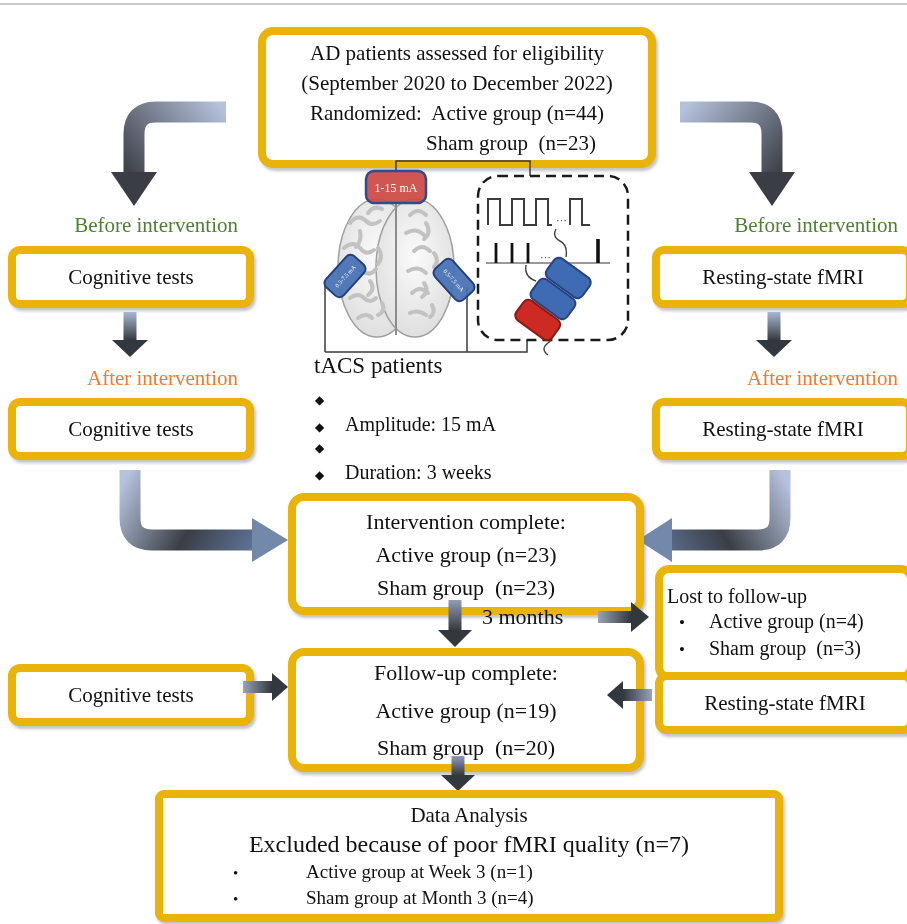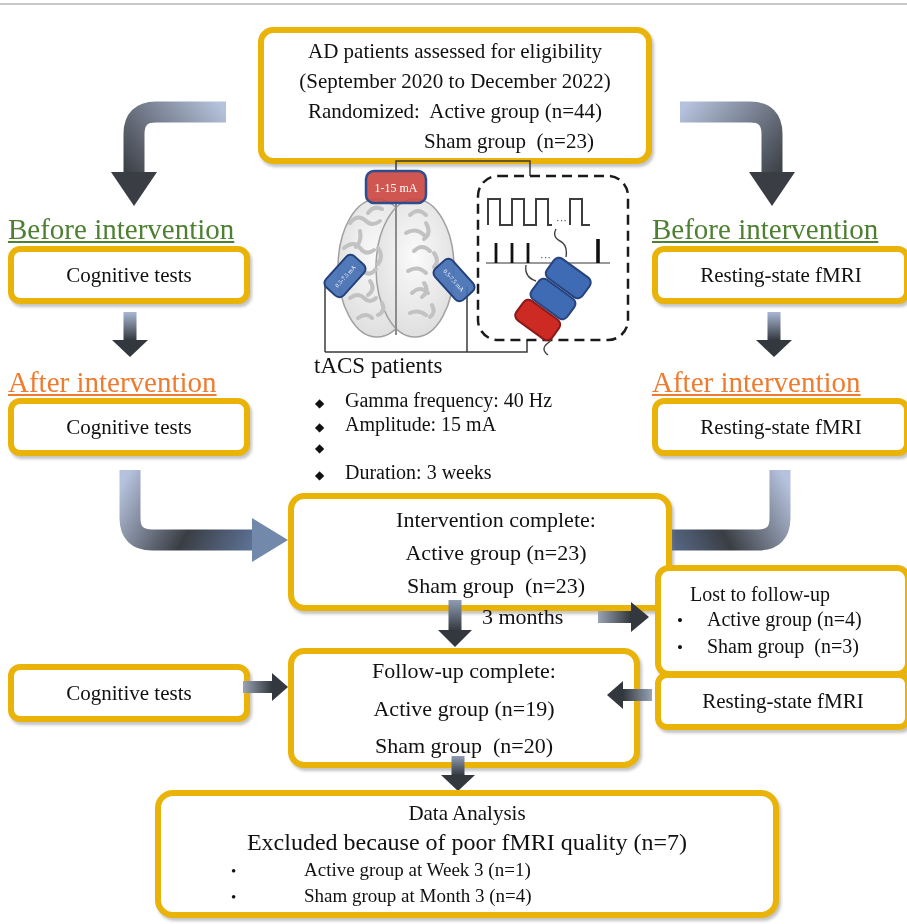--- a/index.html
+++ b/index.html
@@ -1,34 +1,34 @@
 <!DOCTYPE html>
 <html><head>
 <meta charset="utf-8">
 <style>
   html,body{margin:0;padding:0;background:#fff;}
   #fig{position:relative;width:907px;height:924px;background:#fff;overflow:hidden;
        font-family:"Liberation Serif","DejaVu Serif",serif;color:#111;}
   .t{white-space:pre-wrap;}
   .topline{position:absolute;left:0;top:3px;width:907px;height:2px;background:#c9c9c9;}
-  .flowbox{position:absolute;background:#fff;border:6px solid #eab308;border-radius:12px;
+  .flowbox{position:absolute;background:#fff;border:8px solid #eab308;border-radius:12px;
            box-shadow:2px 3px 3px rgba(125,125,125,.45);
            display:flex;align-items:center;justify-content:center;font-size:21px;line-height:1.25;}
   .stack{flex-direction:column;}
-  .lbl{position:absolute;text-align:left;font-size:29px;text-decoration:underline;}
+  .lbl{position:absolute;text-align:right;font-size:21px;}
   .green{color:#4e8032;}
   .orange{color:#ed7c31;}
   .abs{position:absolute;}
   .topbox-line{width:100%;text-align:center;line-height:30px;}
   .topbox-line.l4{text-align:left;padding-left:160px;box-sizing:border-box;}
   .ctr-line{line-height:33px;font-size:22px;text-align:center;}
   .bullet-row{display:flex;align-items:baseline;height:24px;}
   .bullet-row .mk{width:30px;font-size:12px;line-height:24px;}
   .bullet-row .tx{font-size:20px;line-height:24px;}
-  .lost-title{font-size:20px;line-height:26px;padding-left:29px;}
+  .lost-title{font-size:20px;line-height:26px;padding-left:4px;}
   .lost-row{display:flex;align-items:baseline;height:27px;padding-left:16px;}
   .lost-row .mk{width:30px;font-size:17px;}
   .lost-row .tx{font-size:20px;}
   .an-title{width:100%;text-align:center;font-size:21px;line-height:28px;}
   .an-sub{width:100%;text-align:center;font-size:24px;line-height:31px;}
   .an-row{display:flex;align-items:baseline;height:26px;width:100%;padding-left:70px;box-sizing:border-box;}
   .an-row .mk{width:30px;font-size:15px;}
   .an-row .tx{font-size:19px;margin-left:43px;}
   .months{position:absolute;left:482px;top:604px;font-size:22px;}
   .tacs-title{position:absolute;left:314px;top:353px;font-size:23px;}
@@ -187,21 +187,20 @@
         <rect x="233" y="134" width="44" height="24" rx="6" fill="#3f6ab4" stroke="#27447e" stroke-width="2"></rect>
         <rect x="233" y="160" width="44" height="24" rx="6" fill="#cc2a22" stroke="#8b1a1a" stroke-width="2"></rect>
       </g>
     </g>
   </svg>
 
   <div class="tacs-title t">tACS patients</div>
   <div class="abs" style="left:315px;top:388px;">
     <div class="bullet-row">
       <span class="mk">◆</span>
-      <span class="tx t">Gamma frequency: 40 Hz</span>
     </div>
     <div class="bullet-row">
       <span class="mk">◆</span>
       <span class="tx t">Amplitude: 15 mA</span>
     </div>
     <div class="bullet-row">
       <span class="mk">◆</span>
     </div>
     <div class="bullet-row">
       <span class="mk">◆</span>
@@ -226,21 +225,21 @@
         <linearGradient id="gbr" gradientUnits="userSpaceOnUse" x1="168" y1="0" x2="40" y2="70">
       <stop offset="0" stop-color="#b5c2dc"></stop>
           <stop offset="0.55" stop-color="#3a3e44"></stop>
       <stop offset="1" stop-color="#5f7499"></stop>
         </linearGradient>
       </defs>
     <path d="M168,0 V48 Q168,70 146,70 H58" fill="none" stroke="url(#gbr)" stroke-width="21"></path>
     <polygon points="60,48 60,92 26,70" fill="#7289ac"></polygon>
   </svg>
 
-  <div class="flowbox stack" style="left:288px;top:493px;width:340px;height:106px;border-radius:16px;padding-left:32px;">
+  <div class="flowbox stack" style="left:288px;top:493px;width:340px;height:106px;border-radius:16px;">
     <div class="ctr-line t">Intervention complete:</div>
     <div class="ctr-line t">Active group (n=23)</div>
     <div class="ctr-line t">Sham group  (n=23)</div>
   </div>
 
   <svg class="abs" style="left:438px;top:600px;" width="34" height="48" viewBox="0 0 34 48">
     <defs>
         <linearGradient id="gv3" x1="0" y1="0" x2="0" y2="1">
       <stop offset="0" stop-color="#8f9cb4"></stop>
           <stop offset="1" stop-color="#363b41"></stop>
@@ -312,21 +311,21 @@
     <defs>
         <linearGradient id="gv4" x1="0" y1="0" x2="0" y2="1">
       <stop offset="0" stop-color="#8f9cb4"></stop>
           <stop offset="1" stop-color="#363b41"></stop>
         </linearGradient>
       </defs>
     <rect x="10.5" y="0" width="13" height="19" fill="url(#gv4)"></rect>
     <polygon points="0,19 34,19 17,35" fill="#33383e"></polygon>
   </svg>
 
-  <div class="flowbox stack" style="left:155px;top:790px;width:612px;height:116px;border-radius:18px;">
+  <div class="flowbox stack" style="left:155px;top:790px;width:612px;height:116px;border-radius:9px;">
     <div class="an-title t">Data Analysis</div>
     <div class="an-sub t">Excluded because of poor fMRI quality (n=7)</div>
     <div class="an-row">
       <span class="mk">•</span>
       <span class="tx t">Active group at Week 3 (n=1)</span>
     </div>
     <div class="an-row">
       <span class="mk">•</span>
       <span class="tx t">Sham group at Month 3 (n=4)</span>
     </div>

